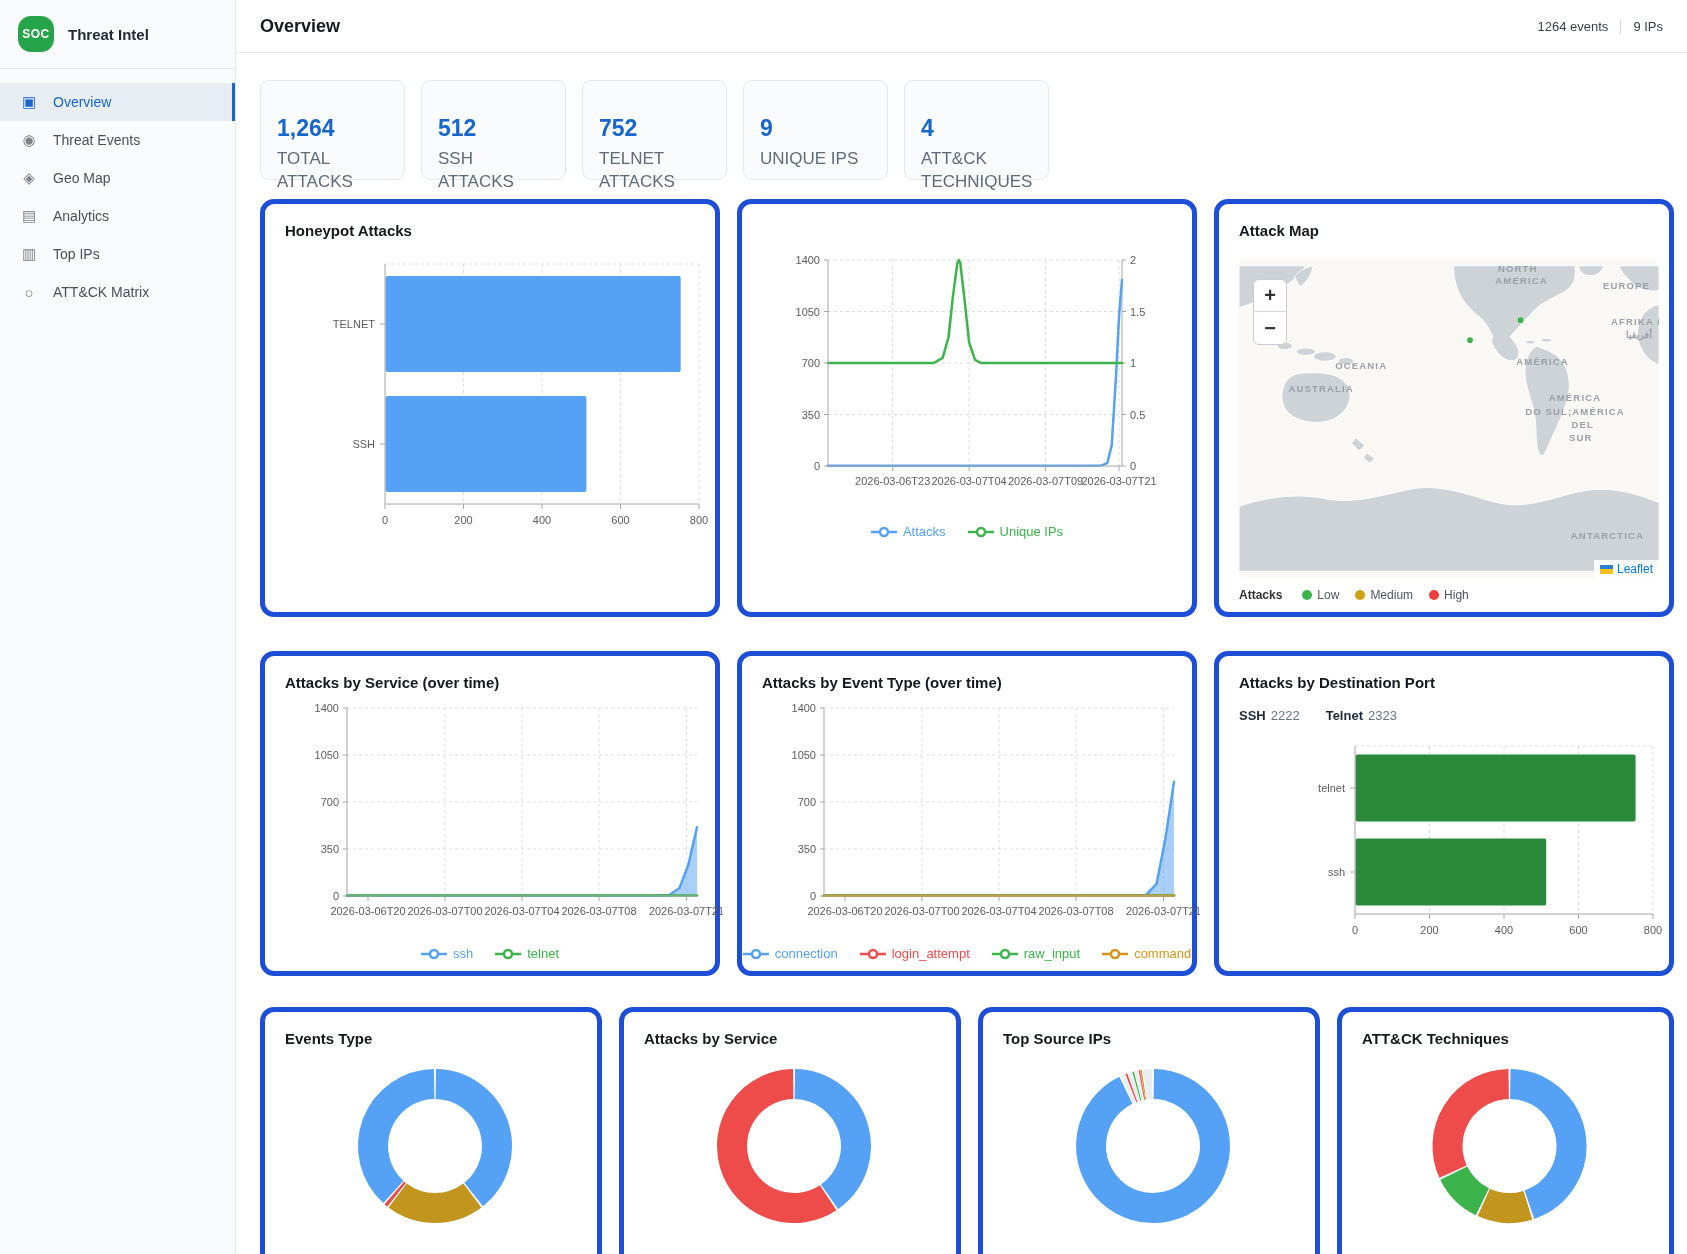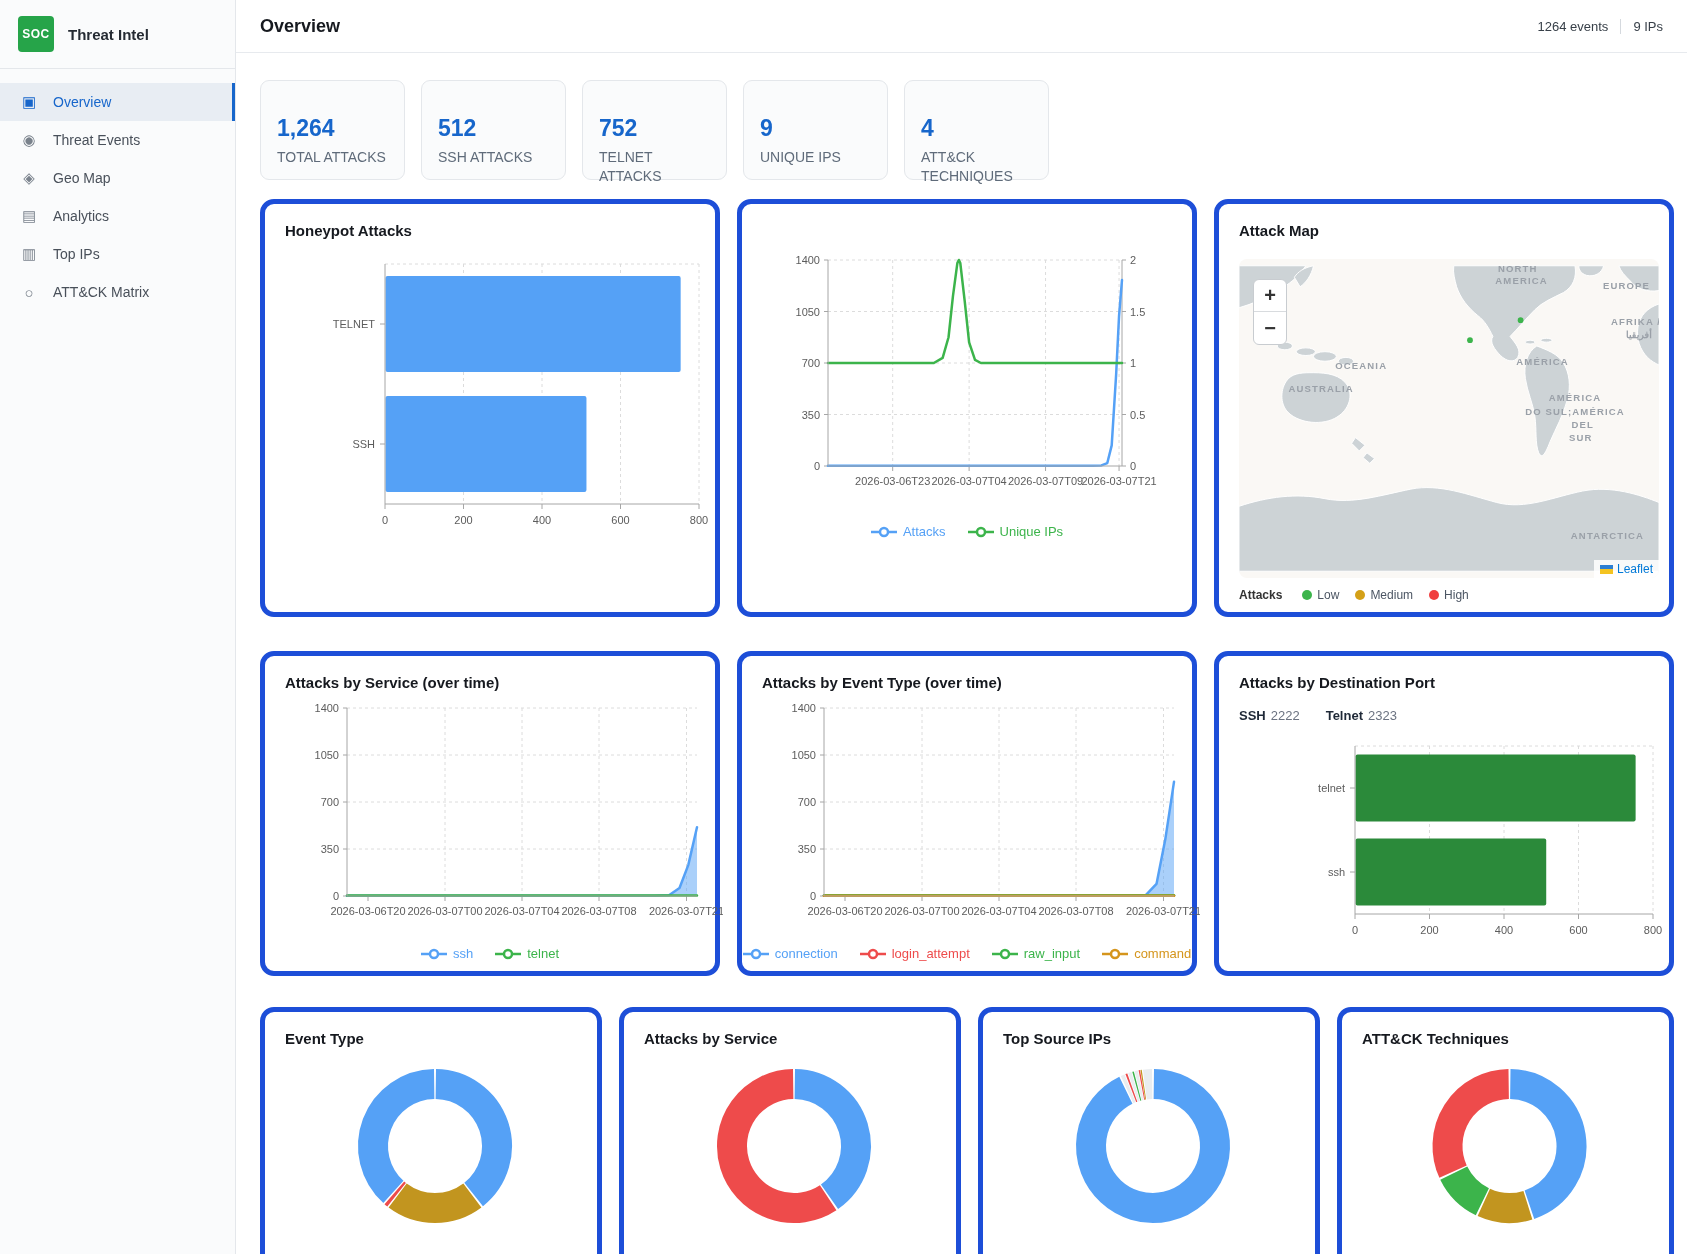--- a/index.html
+++ b/index.html
@@ -4,21 +4,21 @@
 <style>
   * { margin:0; padding:0; box-sizing:border-box; }
   html,body { width:1687px; height:1254px; overflow:hidden; background:#fff;
     font-family:"Liberation Sans", sans-serif; color:#222; }
   .app { position:relative; width:1687px; height:1254px; }
 
   
   .sidebar { position:absolute; left:0; top:0; width:236px; height:1254px;
     background:#fafbfc; border-right:1px solid #e4e7eb; }
   .brand { display:flex; align-items:center; gap:14px; padding:16px 18px; height:68px; }
-  .logo { width:36px; height:36px; border-radius:4px; background:#26a449; color:#fff;
+  .logo { width:36px; height:36px; border-radius:13px; background:#26a449; color:#fff;
     font-size:12px; font-weight:800; display:flex; align-items:center; justify-content:center; letter-spacing:.5px; }
   .brand-name { font-size:15px; font-weight:700; color:#252b33; }
   .side-sep { height:1px; background:#e4e7eb; margin-bottom:14px; }
   .nav-item { display:flex; align-items:center; gap:14px; height:38px; padding-left:19px;
     font-size:14px; color:#49505a; cursor:pointer; }
   .nav-item .ic { width:20px; text-align:center; font-size:15px; color:#7a828c; }
   .nav-item.active { background:#e8edf3; color:#1766cb; border-right:3px solid #1766cb; }
   .nav-item.active .ic { color:#1766cb; }
 
   
@@ -26,21 +26,21 @@
     border-bottom:1px solid #e7eaee; display:flex; align-items:center; justify-content:space-between; padding:0 24px; }
   .topbar h1 { font-size:18px; font-weight:700; color:#16191f; }
   .topmeta { display:flex; align-items:center; gap:12px; font-size:13px; color:#384049;justify-content:space-between; }
   .vsep { width:1px; height:15px; background:#d5d9de; }
 
   
   .card { position:absolute; background:#fff; border:5px solid #1d4ed8; border-radius:14px; }
   .card h3 { padding:18px 20px 0 20px; font-size:15px; font-weight:700; color:#16191f; }
   .stat-card { position:absolute; background:#fafbfc; border:1px solid #e4e7eb; border-radius:9px; padding:34px 16px; }
   .stat-value { font-size:23px; font-weight:700; color:#1766cb; }
-  .stat-label { margin-top:6px; font-size:14px; color:#5f6b7a; line-height:1.35; }
+  .stat-label { margin-top:6px; font-size:17px; color:#5f6b7a; line-height:1.35; }
 
   .chart { position:absolute; }
   .legend { position:absolute; left:0; width:100%; display:flex; justify-content:center; gap:22px; font-size:13px; }
   .legend .li { display:flex; align-items:center; gap:6px; cursor:pointer; }
 
   
   .map-box { position:absolute; left:20px; top:55px; width:420px; height:319px; border-radius:8px;
     overflow:hidden; background:#faf8f5; }
   .zoomctl { position:absolute; left:14px; top:20px; width:34px; background:#fff;
     border:1px solid #c8ccd0; border-radius:6px; overflow:hidden; z-index:5; }
@@ -438,21 +438,21 @@
           <text x="126" y="60" text-anchor="end" font-size="11" fill="#5c5c5c">telnet</text>
           <rect x="136.5" y="106.4" width="190.72000000000003" height="67.2" fill="#2b8a3a" rx="2"></rect>
           <line x1="131" y1="140" x2="136" y2="140" stroke="#a6a6a6"></line>
           <text x="126" y="144" text-anchor="end" font-size="11" fill="#5c5c5c">ssh</text>
           <line x1="136" y1="14" x2="136" y2="182" stroke="#a6a6a6"></line>
           <line x1="136" y1="182" x2="434" y2="182" stroke="#a6a6a6"></line>
         </svg></div>
   </div>
 
   <div class="card" style="left:260px;top:1007px;width:342px;height:280px;">
-    <h3>Event Type</h3>
+    <h3>Events Type</h3>
     <div class="chart" style="left:0;top:44px;width:340px;height:180px;"><svg width="340" height="180">
           <path d="M170.81155492542337,28.005311690411567 A62,62 0 0 1 208.6382359461059,138.48800597027113" fill="none" stroke="#55a1f6" stroke-width="30"></path>
           <path d="M207.35572756182302,139.48282144670873 A62,62 0 0 1 132.64427243817696,139.4828214467087" fill="none" stroke="#c2951f" stroke-width="30"></path>
           <path d="M131.61617514279027,138.68964971460616 A62,62 0 0 1 129.36518940346875,136.82747236168134" fill="none" stroke="#ee4b4b" stroke-width="30"></path>
           <path d="M128.39342070065447,135.966211057768 A62,62 0 0 1 169.18844507457663,28.005311690411567" fill="none" stroke="#55a1f6" stroke-width="30"></path>
         </svg></div>
   </div>
   <div class="card" style="left:619px;top:1007px;width:342px;height:280px;">
     <h3>Attacks by Service</h3>
     <div class="chart" style="left:0;top:44px;width:340px;height:180px;"><svg width="340" height="180">

